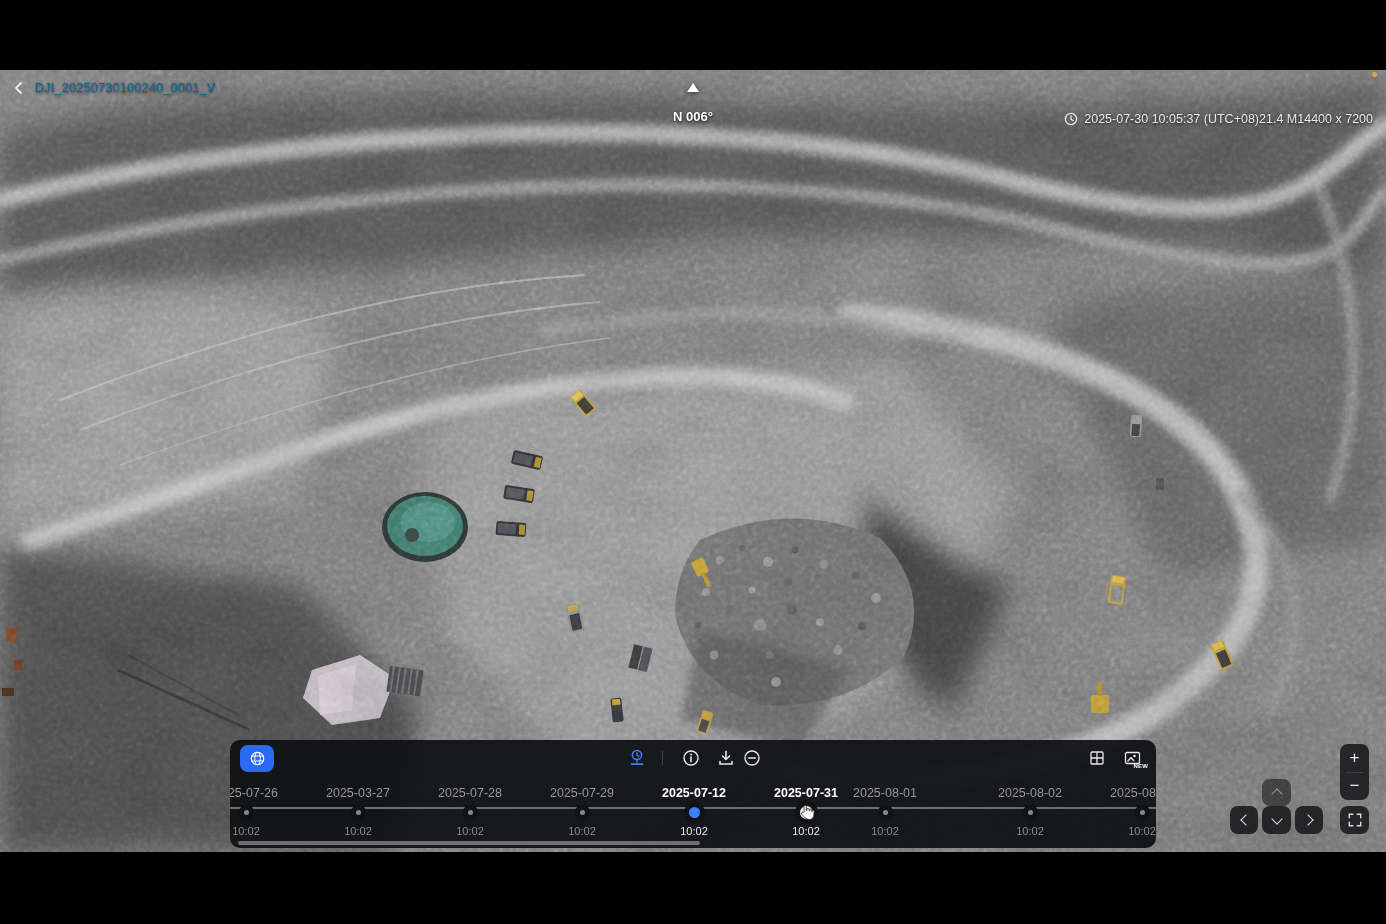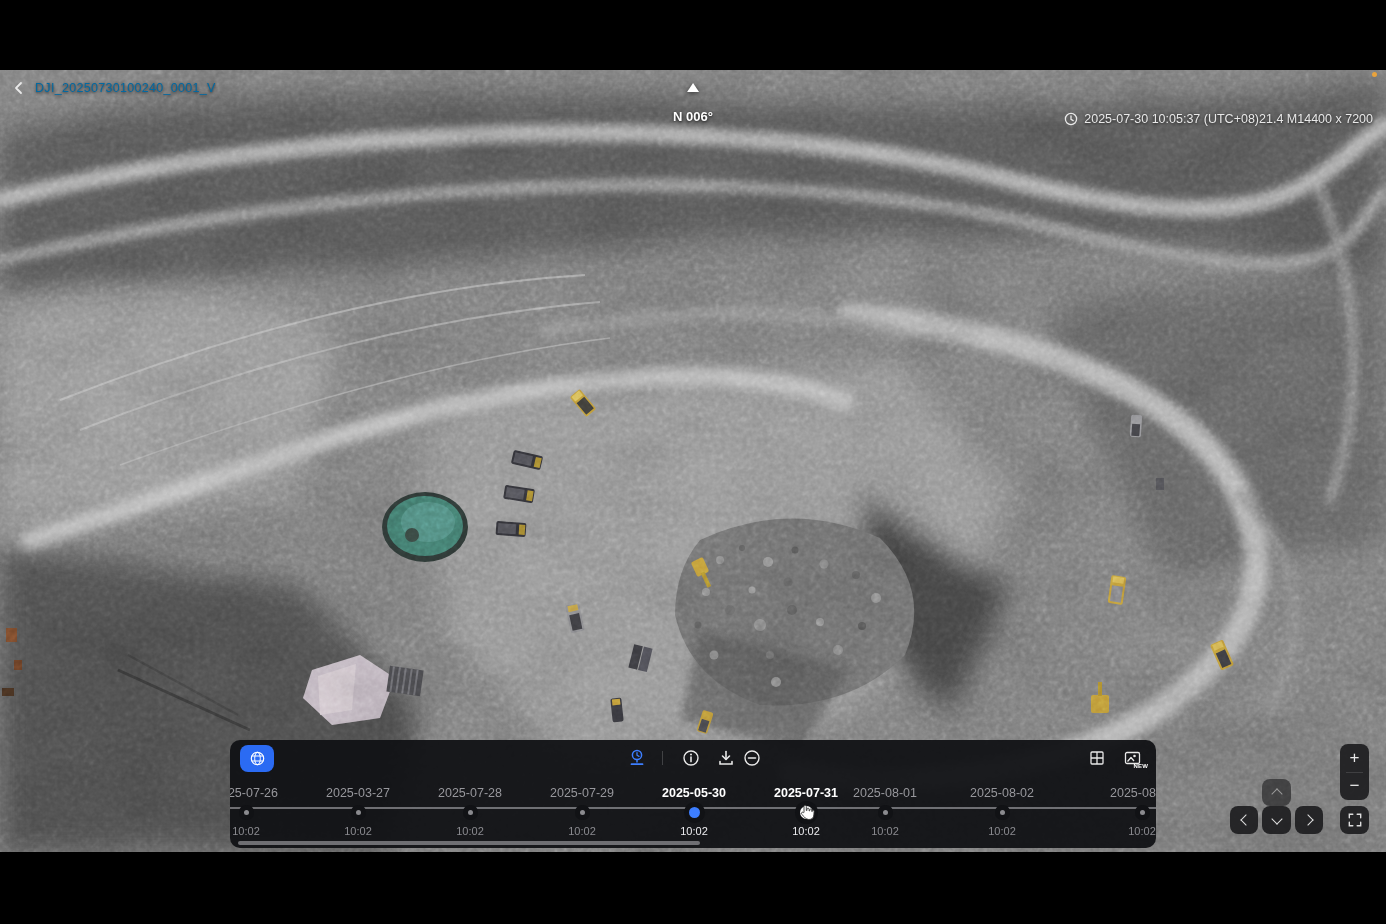--- a/index.html
+++ b/index.html
@@ -349,41 +349,41 @@
           <div class="tl-time">10:02</div>
         </div>
         <div class="tl-entry normal" style="left: 296px;">
           <div class="tl-date">2025-07-29</div>
           <div class="tl-dotrow">
             <span class="tl-dot"></span>
           </div>
           <div class="tl-time">10:02</div>
         </div>
         <div class="tl-entry selected" style="left: 408px;">
-          <div class="tl-date">2025-05-30</div>
+          <div class="tl-date">2025-07-12</div>
           <div class="tl-dotrow">
             <span class="tl-dot"></span>
           </div>
           <div class="tl-time">10:02</div>
         </div>
         <div class="tl-entry handle" style="left: 520px;">
           <div class="tl-date">2025-07-31</div>
           <div class="tl-dotrow">
             <span class="tl-dot"></span>
           </div>
           <div class="tl-time">10:02</div>
         </div>
         <div class="tl-entry normal" style="left: 599px;">
           <div class="tl-date">2025-08-01</div>
           <div class="tl-dotrow">
             <span class="tl-dot"></span>
           </div>
           <div class="tl-time">10:02</div>
         </div>
-        <div class="tl-entry normal" style="left: 716px;">
+        <div class="tl-entry normal" style="left: 744px;">
           <div class="tl-date">2025-08-02</div>
           <div class="tl-dotrow">
             <span class="tl-dot"></span>
           </div>
           <div class="tl-time">10:02</div>
         </div>
         <div class="tl-entry normal" style="left: 856px;">
           <div class="tl-date">2025-08-03</div>
           <div class="tl-dotrow">
             <span class="tl-dot"></span>

